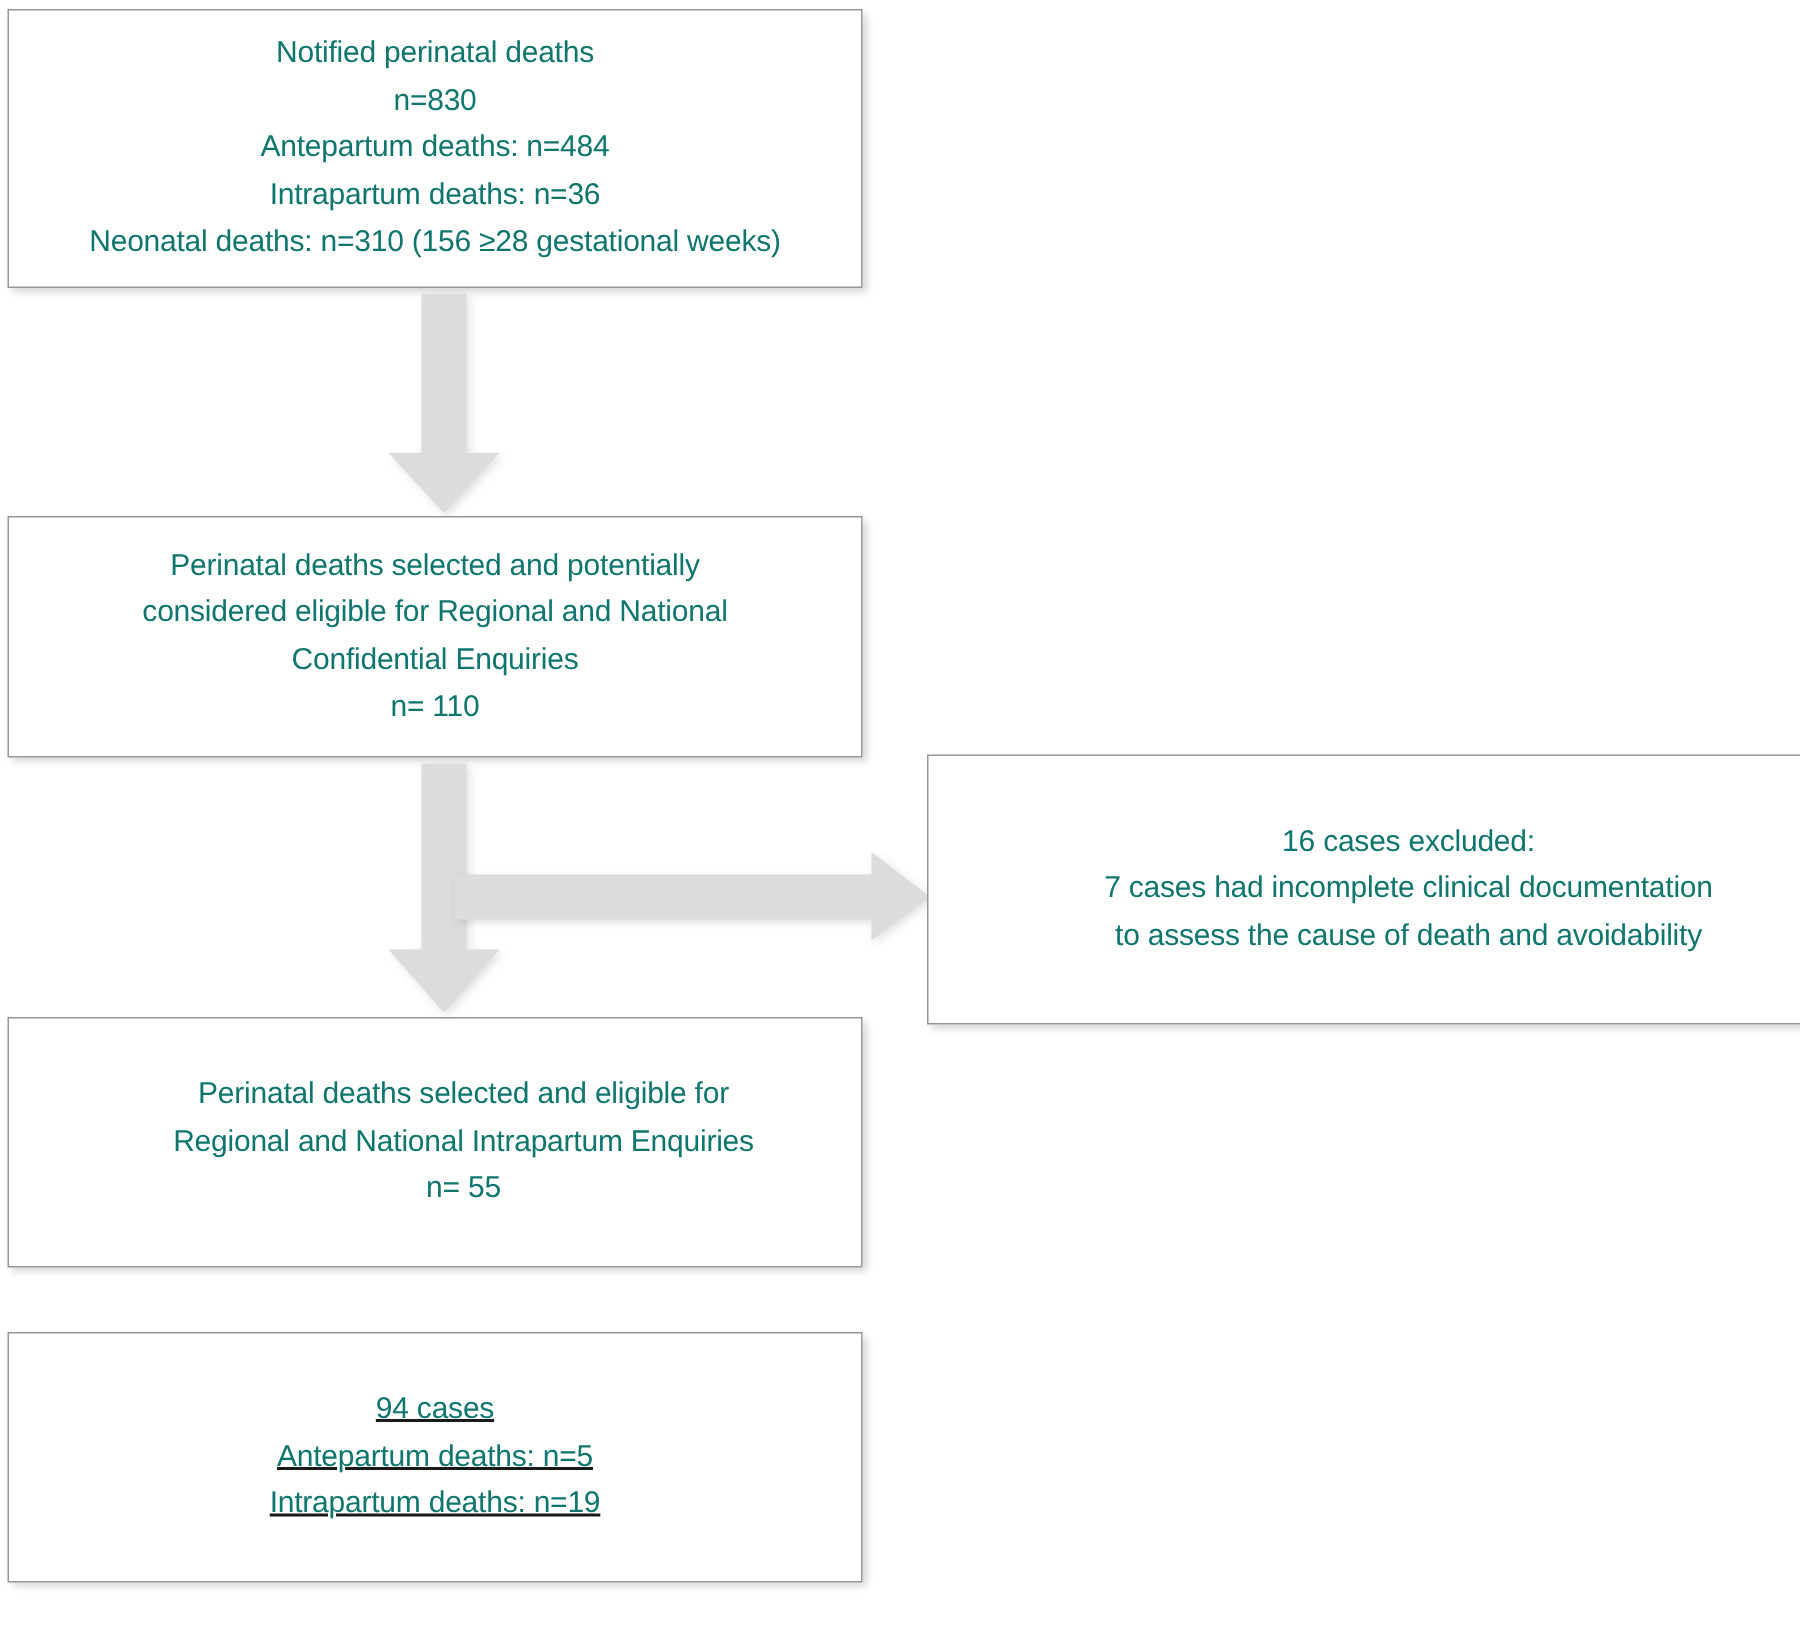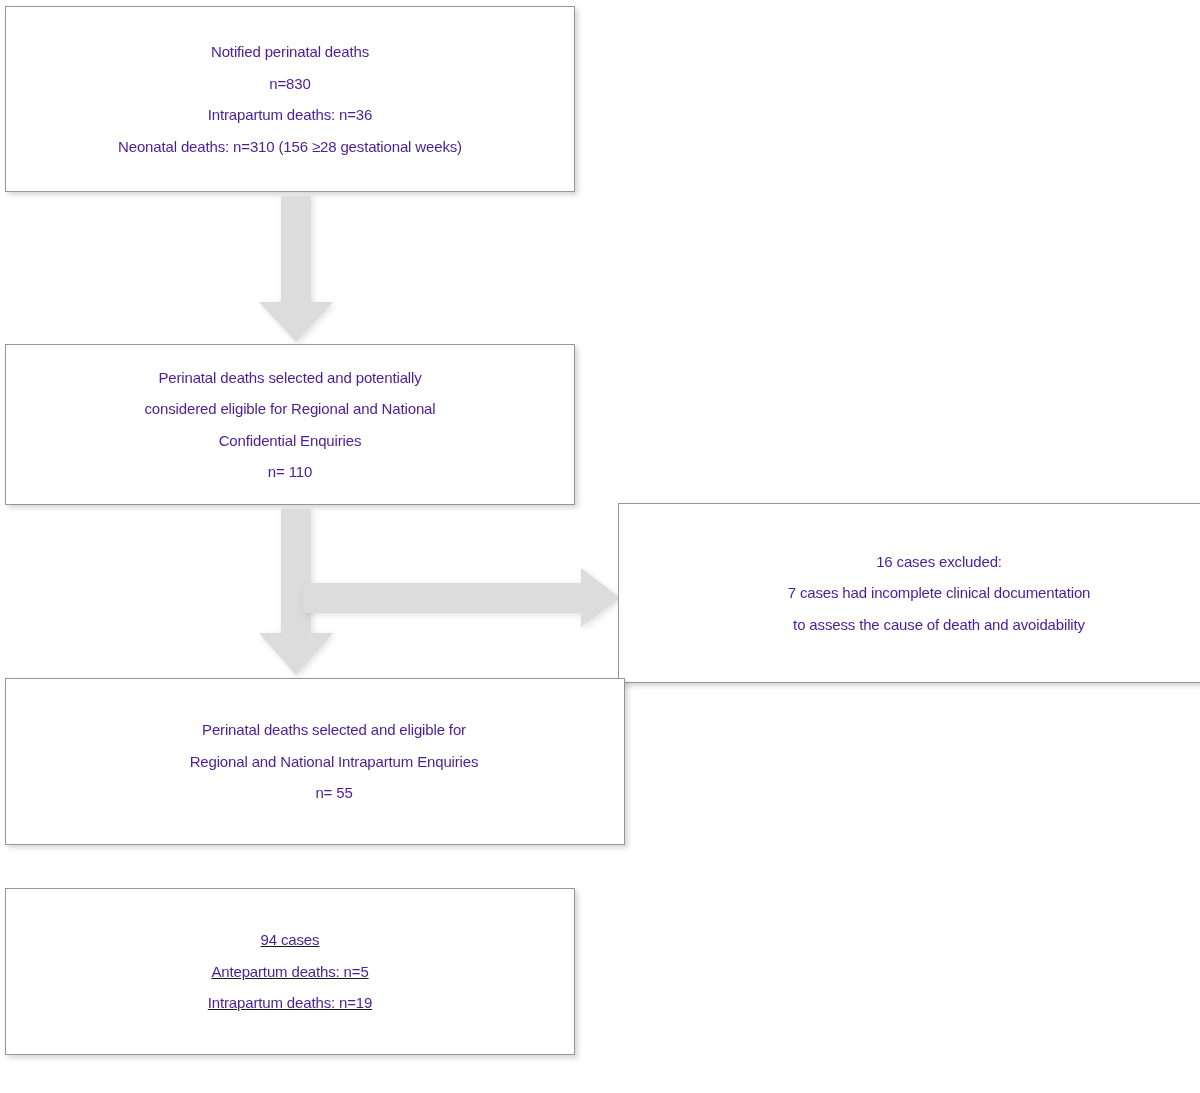--- a/index.html
+++ b/index.html
@@ -29,52 +29,53 @@
     display: flex;
     flex-direction: column;
     align-items: center;
     justify-content: center;
     padding: 4px 8px;
   }
   .node .line {
     display: block;
     width: 100%;
     text-align: center;
-    font-size: 15px;
+    font-size: 20px;
     line-height: 31.5px;
     letter-spacing: -0.15px;
     white-space: nowrap;
-    color: #4c1d95;
+    color: #0f766e;
   }
   .node.wrap .line { white-space: normal; }
 
   
   #node-notified      { left: 5px;   top: 6px;    width: 570px; height: 186px; }
   #node-potential     { left: 5px;   top: 344px;  width: 570px; height: 161px; }
-  #node-eligible      { left: 5px;   top: 678px;  width: 620px; height: 167px; padding-left: 46px; }
+  #node-eligible      { left: 5px;   top: 678px;  width: 570px; height: 167px; padding-left: 46px; }
   #node-final-cases   { left: 5px;   top: 888px;  width: 570px; height: 167px; text-decoration: underline; }
   #node-excluded      { left: 618px; top: 503px;  width: 642px; height: 180px; }
   .arrow-wrap {
     position: absolute;
     filter: drop-shadow(2px 2px 3px rgba(0,0,0,0.12));
   }
   .arrow-svg { display: block; }
 
   #arrow-1 { left: 258px; top: 196px; width: 76px; height: 146px; }
   #arrow-2 { left: 258px; top: 509px; width: 76px; height: 166px; }
   #arrow-3 { left: 303px; top: 568px; width: 318px; height: 60px; }
 </style>
 </head>
 <body>
 
 <div id="flowchart">
 
   <div class="node" id="node-notified">
     <span class="line">Notified perinatal deaths</span>
     <span class="line">n=830</span>
+    <span class="line">Antepartum deaths: n=484</span>
     <span class="line">Intrapartum deaths: n=36</span>
     <span class="line">Neonatal deaths: n=310 (156 ≥28 gestational weeks)</span>
   </div>
 
   <div class="arrow-wrap" id="arrow-1">
     <svg class="arrow-svg" width="76" height="146" viewBox="0 0 76 146" xmlns="http://www.w3.org/2000/svg">
       <polygon points="23,0 53,0 53,106 75,106 38,146 1,106 23,106" fill="#dcdcdc"></polygon>
     </svg>
   </div>
 

